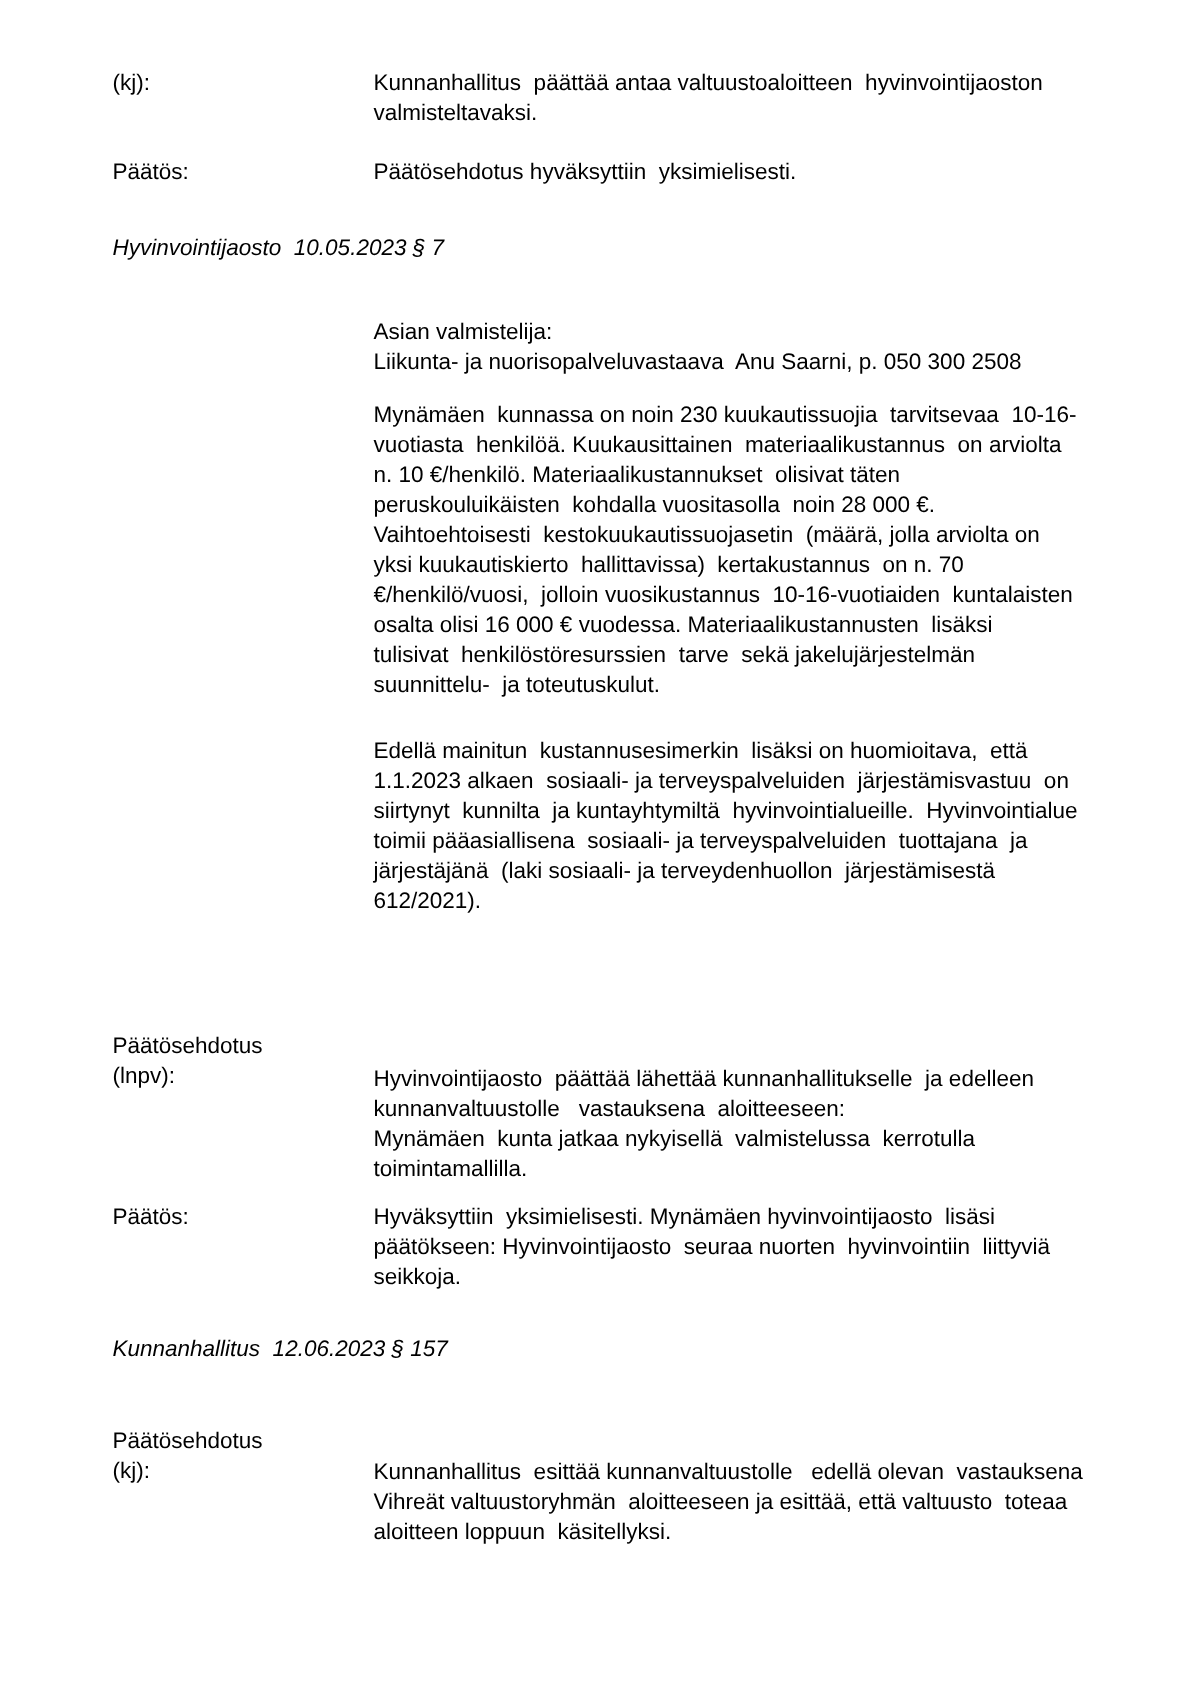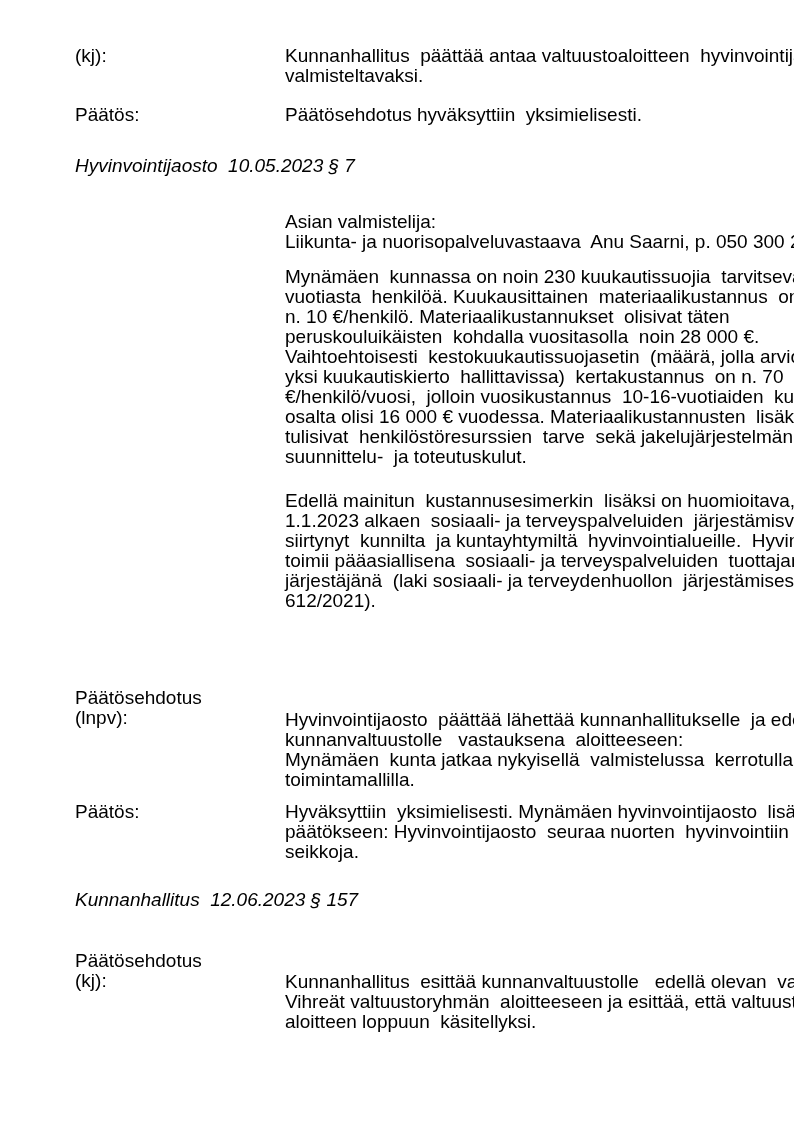--- a/index.html
+++ b/index.html
@@ -7,32 +7,32 @@
     margin: 0;
     padding: 0;
     background: #ffffff;
   }
   .page {
     position: relative;
     width: 794px;
     height: 1122px;
     background: #ffffff;
     font-family: "Liberation Sans", sans-serif;
-    font-size: 19px;
+    font-size: 15px;
     line-height: 20px;
     color: #000000;
     overflow: hidden;
   }
   .txt {
     position: absolute;
     white-space: pre;       
     letter-spacing: 0px;
   }
   .lbl  { left: 75px; }     
-  .bod  { left: 249px; margin-left: 36px; }    
+  .bod  { left: 249px; }    
   .head { left: 75px; font-style: italic; }     
 </style>
 </head>
 <body>
 
 <div class="page">
 
   <div class="txt lbl" style="top:46px">(kj):</div>
   <div class="txt bod" style="top:46px">Kunnanhallitus  päättää antaa valtuustoaloitteen  hyvinvointijaoston
 valmisteltavaksi.</div>

